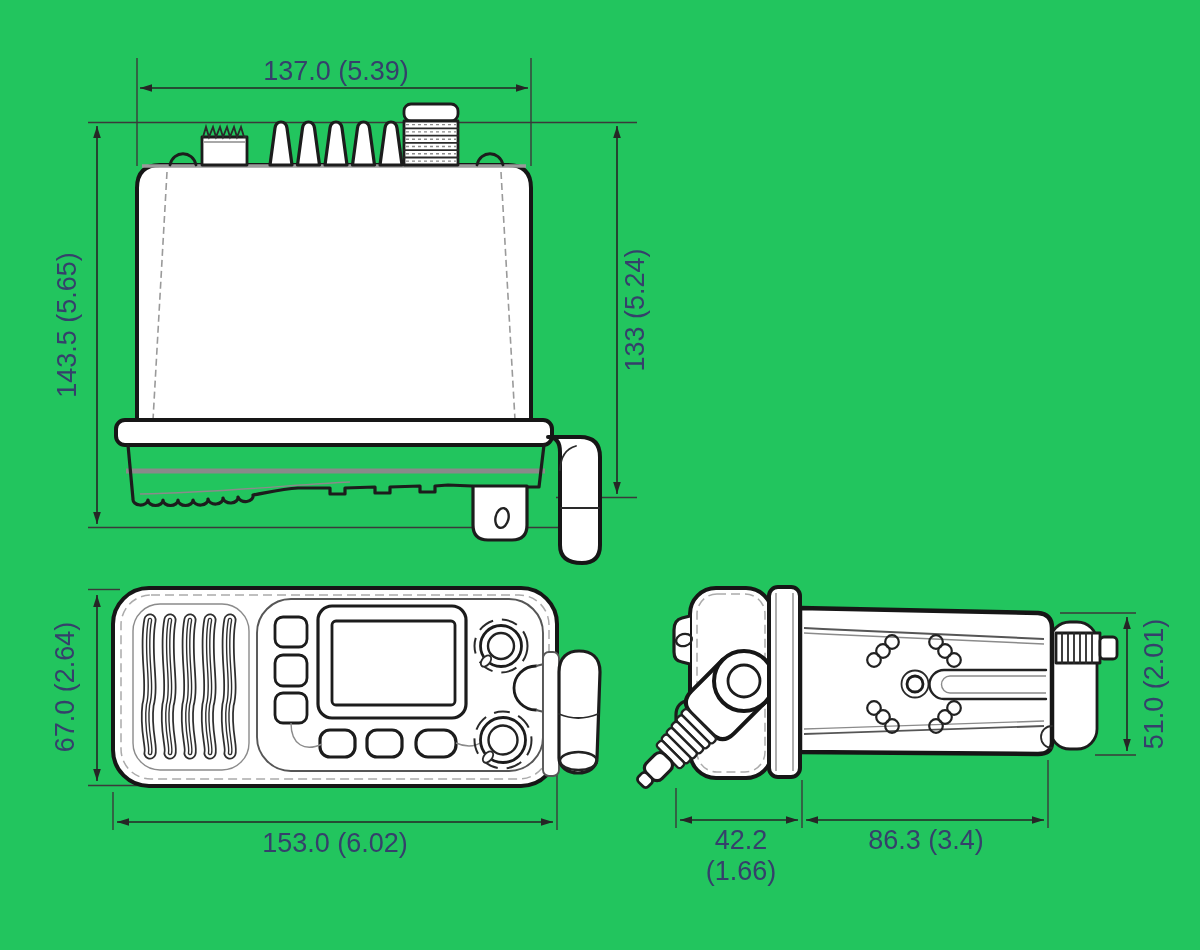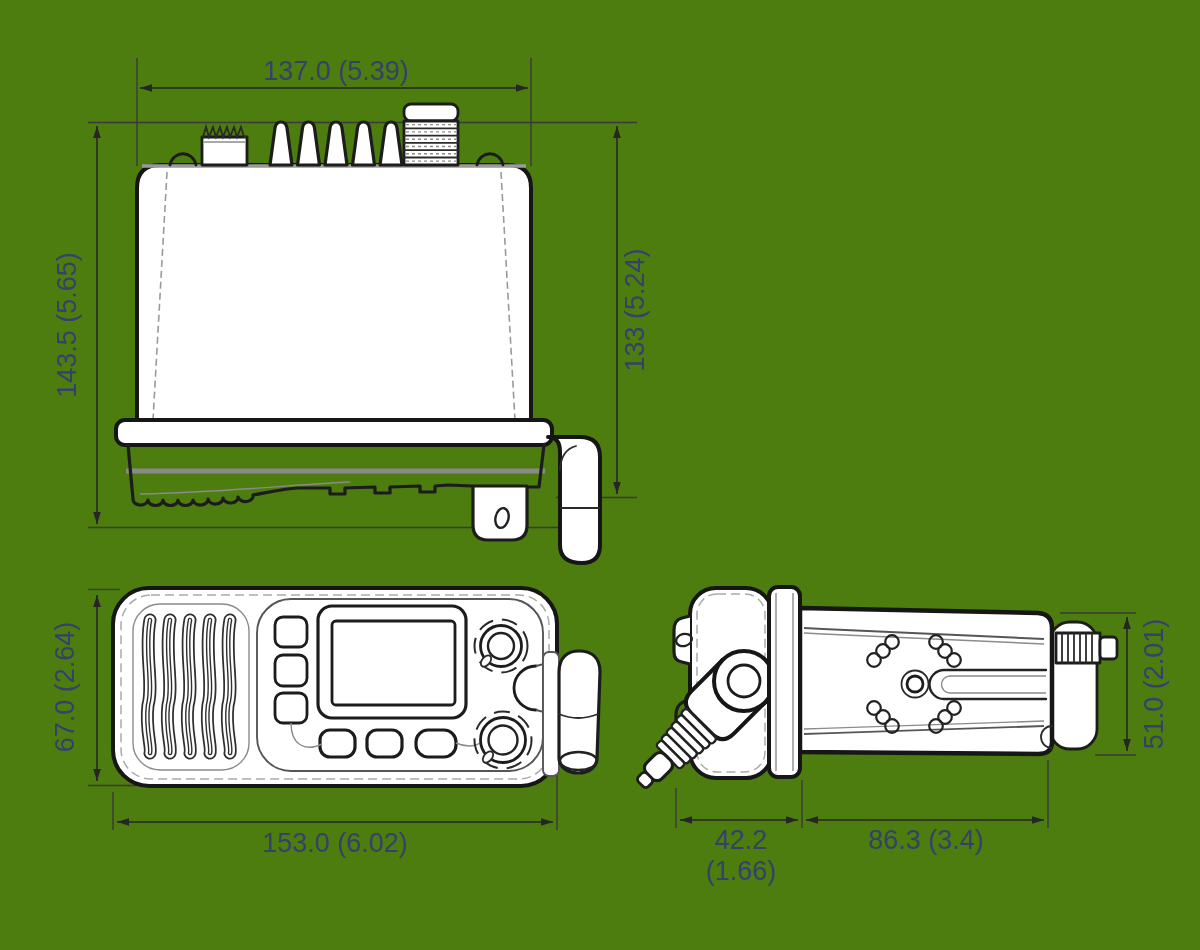--- a/index.html
+++ b/index.html
@@ -1,16 +1,16 @@
 <!DOCTYPE html>
 <html><head>
 <meta charset="utf-8">
 <style>
   html,body{margin:0;padding:0;background:#ffffff;}
-  .stage{width:1200px;height:950px;position:relative;background:#4d7c0f;overflow:hidden;}
+  .stage{width:1200px;height:950px;position:relative;background:#22c55e;overflow:hidden;}
   svg{display:block;}
   
   .s45{fill:none;stroke:#161616;stroke-width:4.5;stroke-linejoin:round;stroke-linecap:round}
   .s4{fill:none;stroke:#161616;stroke-width:4;stroke-linejoin:round;stroke-linecap:round}
   .s35{fill:none;stroke:#1c1c1c;stroke-width:3.2;stroke-linejoin:round;stroke-linecap:round}
   .s3{fill:none;stroke:#1c1c1c;stroke-width:2.8;stroke-linejoin:round;stroke-linecap:round}
   .s25{fill:none;stroke:#222;stroke-width:2.4;stroke-linejoin:round;stroke-linecap:round}
   .s22{fill:none;stroke:#222;stroke-width:2.2}
   .s2{fill:none;stroke:#2a2a2a;stroke-width:1.8;stroke-linecap:round}
   .thin{fill:none;stroke:#8b8b8b;stroke-width:1.4}

